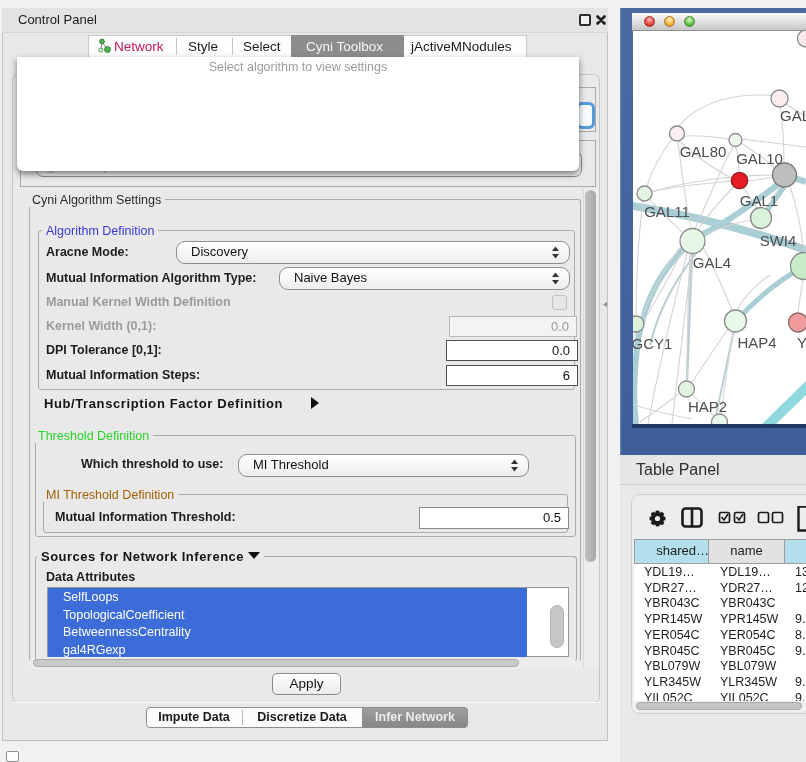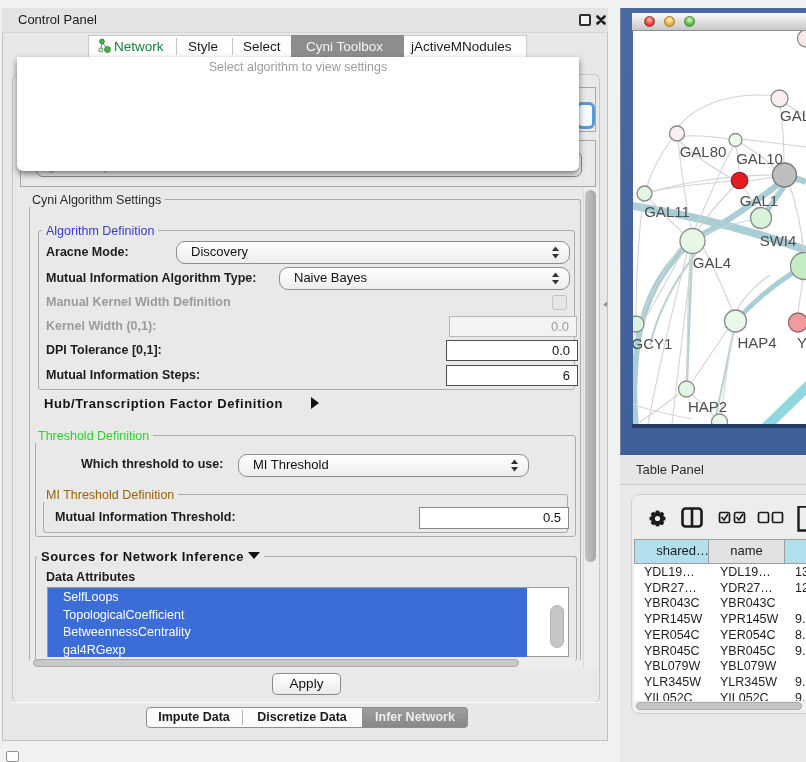--- a/index.html
+++ b/index.html
@@ -26,21 +26,21 @@
 
 <div class="ab" style="left:579px;top:14px;width:8px;height:8px;border:2px solid #2c2c2c;border-radius:2px;background:#f2f2f2;"></div>
 <svg class="ab" style="left:596px;top:15px;" width="10" height="10" viewBox="0 0 10 10">
     <path d="M1.5 1.5 L8.5 8.5 M8.5 1.5 L1.5 8.5" stroke="#1e1e1e" stroke-width="2.6" stroke-linecap="round"></path>
   </svg>
 
 <div class="ab" style="left:88px;top:35px;width:439px;height:23px;background:#fdfdfd;border:1px solid #cacaca;box-sizing:border-box;"></div>
 <div class="ab" style="left:176px;top:38px;width:1px;height:17px;background:#c4c4c4;"></div>
 <div class="ab" style="left:232px;top:38px;width:1px;height:17px;background:#c4c4c4;"></div>
 <div class="ab" style="left:291px;top:35px;width:113px;height:23px;background:#8d8d8d;"></div>
-<div class="ab" style="left:114px;top:35px;height:23px;line-height:23px;font-size:13.5px;color:#15803d;">Network</div>
+<div class="ab" style="left:114px;top:35px;height:23px;line-height:23px;font-size:13.5px;color:#be185d;">Network</div>
 <div class="ab" style="left:188px;top:35px;height:23px;line-height:23px;font-size:13.5px;color:#1a1a1a;">Style</div>
 <div class="ab" style="left:243px;top:35px;height:23px;line-height:23px;font-size:13.5px;color:#1a1a1a;">Select</div>
 <div class="ab" style="left:306px;top:35px;height:23px;line-height:23px;font-size:13.5px;color:#f4f4f4;">Cyni Toolbox</div>
 <div class="ab" style="left:411px;top:35px;height:23px;line-height:23px;font-size:13.5px;color:#1a1a1a;">jActiveMNodules</div>
 <svg class="ab" style="left:98px;top:38px;" width="14" height="16" viewBox="0 0 14 16">
  <path d="M4 4 L9 11 M4 4 L3 11" stroke="#8a8a8a" stroke-width="1"></path>
  <circle cx="4" cy="3.5" r="2.4" fill="#49b04c" stroke="#2c7a2e" stroke-width="0.8"></circle>
  <circle cx="9.5" cy="11.5" r="3" fill="#49b04c" stroke="#2c7a2e" stroke-width="0.8"></circle>
  <circle cx="2.8" cy="12" r="2" fill="#e8f6e8" stroke="#2c7a2e" stroke-width="0.8"></circle>
 </svg>
@@ -219,21 +219,21 @@
   <text x="757" y="348" text-anchor="middle">HAP4</text>
   <text x="797" y="348">YM</text>
   <text x="707.5" y="412" text-anchor="middle">HAP2</text>
  </g>
 </svg>
 </div>
 <div class="ab" style="left:632px;top:424px;width:174px;height:4px;background:#223a66;"></div>
 
 <div class="ab" style="left:620px;top:455px;width:186px;height:307px;background:#e9e9e9;"></div>
 <div class="ab" style="left:620px;top:455px;width:186px;height:30px;background:#e6e6e6;border-bottom:1px solid #cbcbcb;box-sizing:border-box;"></div>
-<div class="ab" style="left:636px;top:455px;height:30px;line-height:29px;font-size:13px;color:#2e2e2e;">Table Panel</div>
+<div class="ab" style="left:636px;top:455px;height:30px;line-height:29px;font-size:16px;color:#2e2e2e;">Table Panel</div>
 <div class="ab" style="left:631px;top:494px;width:190px;height:220px;background:#ededed;border:1px solid #d0d0d0;border-radius:8px;box-sizing:border-box;"></div>
 
 <svg class="ab" style="left:646px;top:506px;" width="165" height="26" viewBox="0 0 165 26">
  <g fill="#1b1b1b">
   <g transform="translate(11.5,12.5)">
    <circle r="6.6"></circle>
    <g fill="#1b1b1b">
     <rect x="-1.9" y="-10" width="3.8" height="20"></rect>
     <rect x="-1.9" y="-10" width="3.8" height="20" transform="rotate(45)"></rect>
     <rect x="-1.9" y="-10" width="3.8" height="20" transform="rotate(90)"></rect>

